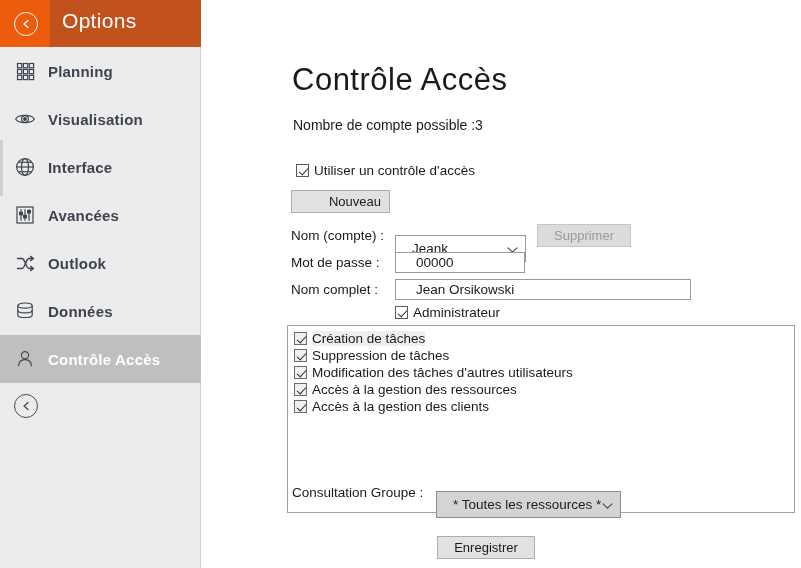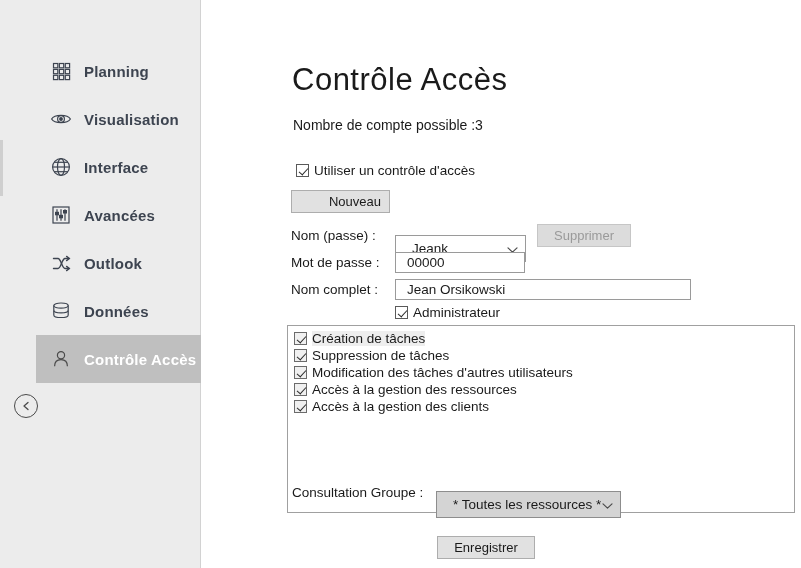--- a/index.html
+++ b/index.html
@@ -67,21 +67,20 @@
   }
 
   .nav-item {
     position: absolute;
     left: 0;
     width: 201px;
     height: 48px;
     display: flex;
     align-items: center;
     box-sizing: border-box;
-    margin-left: 36px;
   }
   .nav-item .nav-icon {
     width: 34px;
     margin-left: 8px;
     display: flex;
     align-items: center;
     justify-content: center;
     flex: none;
   }
   .nav-item .nav-label {
@@ -205,21 +204,21 @@
   .winput {
     position: absolute;
     font-family: "Liberation Sans", sans-serif;
     font-size: 13.5px;
     color: #1a1a1a;
     background: #ffffff;
     border: 1px solid #9a9a9a;
     box-sizing: border-box;
     height: 21px;
     line-height: 19px;
-    padding-left: 11px;
+    padding-left: 20px;
     overflow: hidden;
     white-space: nowrap;
   }
   #input-password { left: 194px; top: 252px; width: 130px; }
   #input-fullname { left: 194px; top: 279px; width: 296px; }
 
   .wselect {
     position: absolute;
     box-sizing: border-box;
     border: 1px solid #9a9a9a;
@@ -296,20 +295,30 @@
     width: 98px;
   }
 </style>
 </head>
 <body>
 
 <div id="sidebar">
 
   <div id="sidebar-scroll-hint"></div>
 
+  <div id="options-header">
+    <div id="options-back-cell">
+      <div id="options-back-inner" class="circle-arrow">
+        <svg width="12" height="12" viewBox="0 0 12 12" fill="none" stroke="#ffffff" stroke-width="1.3" stroke-linecap="round" stroke-linejoin="round">
+          <path d="M8 2.5 L4 6 L8 9.5"></path>
+        </svg>
+      </div>
+    </div>
+    <div id="options-title">Options</div>
+  </div>
 
   <div class="nav-item" style="top:47px;">
     <span class="nav-icon">
       <svg width="19" height="19" viewBox="0 0 19 19" fill="none" stroke="#3d4450" stroke-width="1.2">
         <rect x="1.5" y="1.5" width="4.3" height="4.3"></rect>
         <rect x="7.4" y="1.5" width="4.3" height="4.3"></rect>
         <rect x="13.3" y="1.5" width="4.3" height="4.3"></rect>
         <rect x="1.5" y="7.4" width="4.3" height="4.3"></rect>
         <rect x="7.4" y="7.4" width="4.3" height="4.3"></rect>
         <rect x="13.3" y="7.4" width="4.3" height="4.3"></rect>
@@ -406,21 +415,21 @@
   <div id="account-count">Nombre de compte possible :3</div>
 
   <div id="use-access-control" class="check-row">
     <span class="wcheck checked"></span>
     <span class="check-label">Utiliser un contrôle d'accès</span>
   </div>
 
   <div id="btn-nouveau" class="wbutton">Nouveau</div>
   <div id="btn-supprimer" class="wbutton disabled">Supprimer</div>
 
-  <div id="lbl-login" class="field-label">Nom (passe) :</div>
+  <div id="lbl-login" class="field-label">Nom (compte) :</div>
   <div id="select-login" class="wselect">
     <span>Jeank</span>
     <span class="chev">
       <svg width="11" height="7" viewBox="0 0 11 7" fill="none" stroke="#4a4a4a" stroke-width="1.2" stroke-linecap="round" stroke-linejoin="round">
         <path d="M1 1.4 L5.5 5.6 L10 1.4"></path>
       </svg>
     </span>
   </div>
 
   <div id="lbl-password" class="field-label">Mot de passe :</div>

